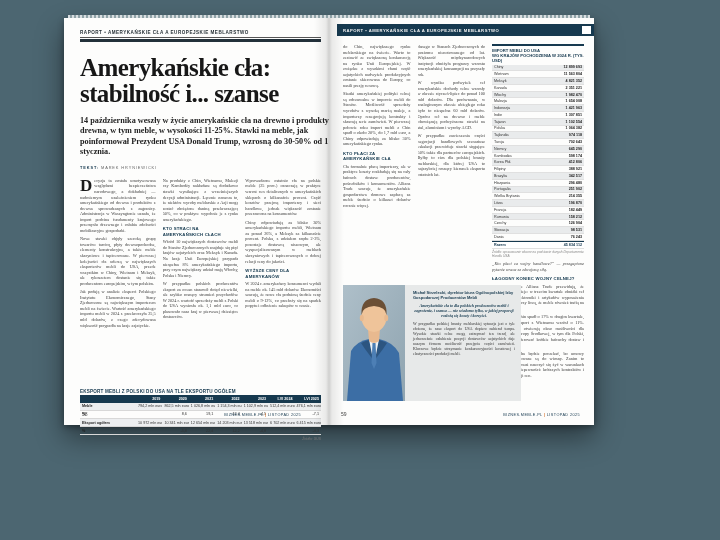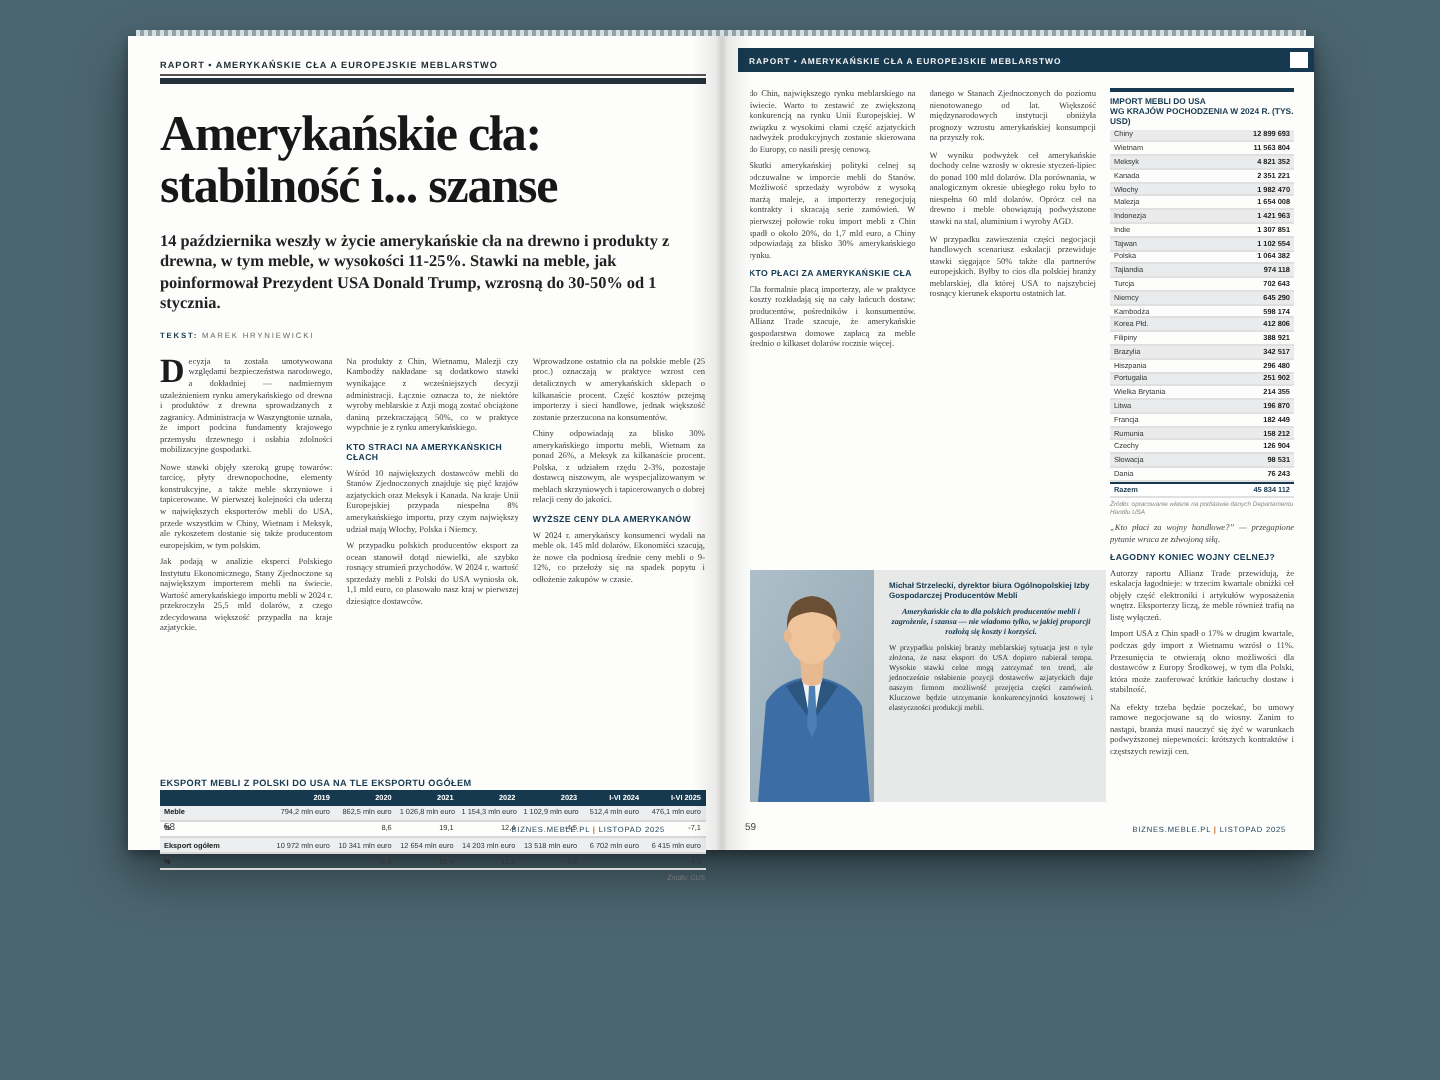--- a/index.html
+++ b/index.html
@@ -1,18 +1,18 @@
 <!DOCTYPE html>
 <html><head>
 <meta charset="utf-8">
 <style>
   html,body{margin:0;padding:0;}
   .stage{position:relative;width:720px;height:540px;background:#4c6671;overflow:hidden;
          font-family:"Liberation Serif",serif;}
-  .spread{position:absolute;left:64px;top:18px;width:593px;height:407px;display:flex;
+  .spread{position:absolute;left:64px;top:18px;width:530px;height:407px;display:flex;
           background:#14532d;box-shadow:0 12px 26px rgba(0,0,0,.45),0 2px 6px rgba(0,0,0,.35);}
   .spread::before{content:"";position:absolute;left:4px;right:4px;top:-3px;height:3px;
           background:repeating-linear-gradient(90deg,#d8dde0 0 2px,#8fa2a7 2px 4px);}
   .spread::after{content:"";position:absolute;left:50%;top:0;bottom:0;width:30px;transform:translateX(-50%);
           background:linear-gradient(90deg,rgba(0,0,0,0),rgba(0,0,0,.08) 40%,rgba(0,0,0,.18) 50%,rgba(0,0,0,.08) 60%,rgba(0,0,0,0));
           pointer-events:none;}
   .page{width:50%;position:relative;background:#fdfdfc;box-sizing:border-box;}
   .page.left{padding:12px 8px 20px 16px;}
   .page.right{padding:0;}
 

